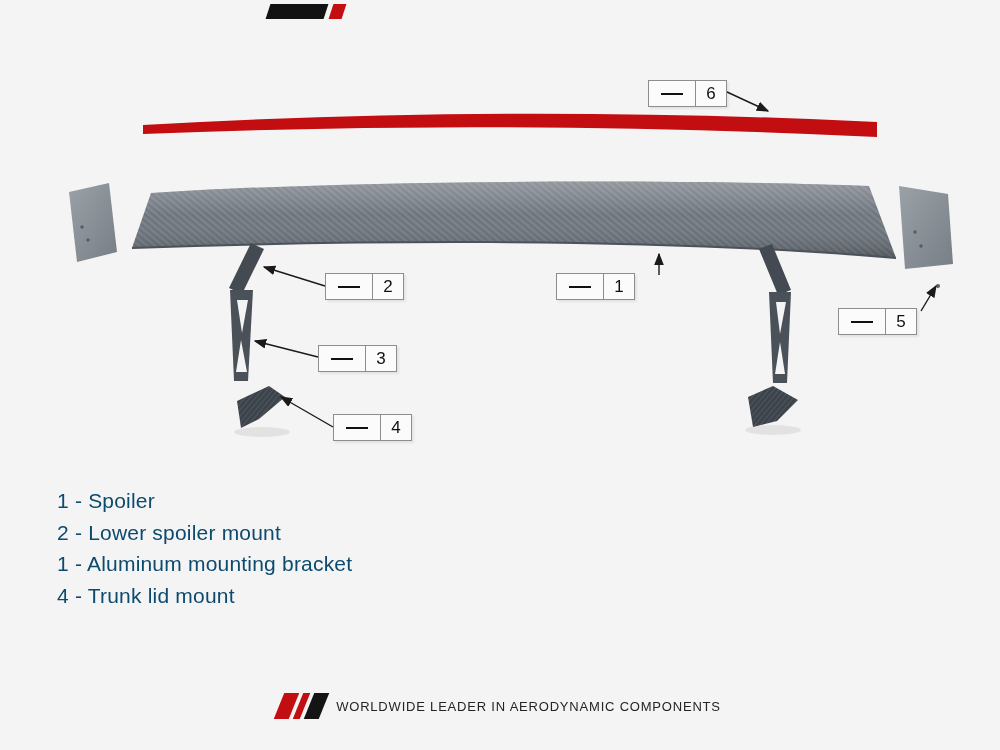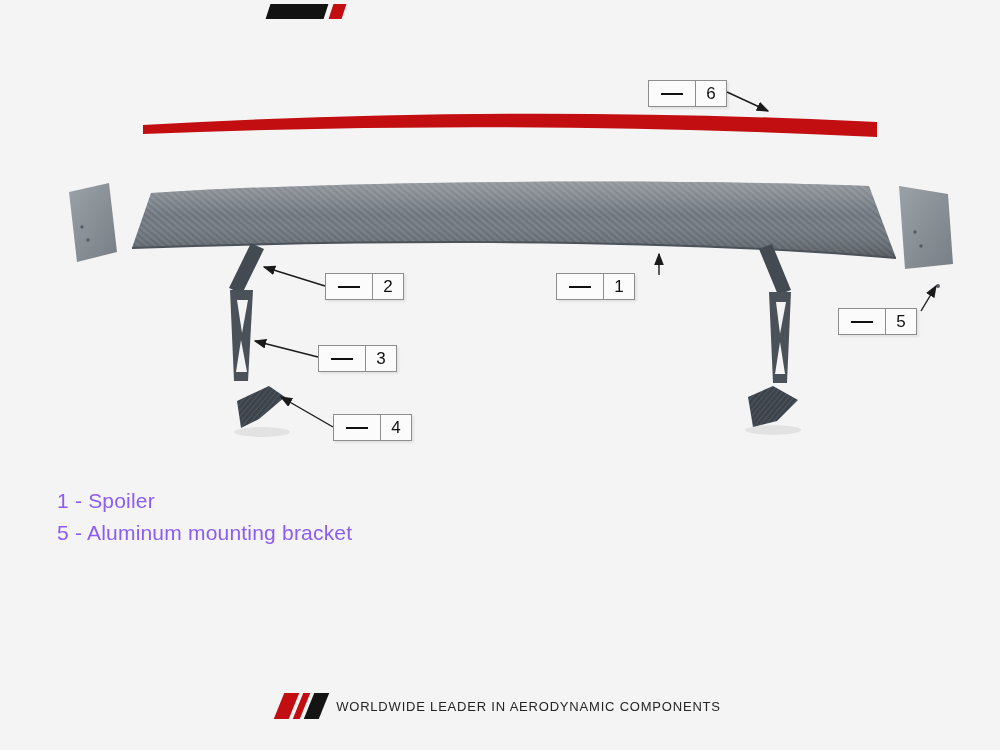--- a/index.html
+++ b/index.html
@@ -31,21 +31,21 @@
     font-size:17px;color:#101010;
   }
   .c6{left:648px;top:80px;}
   .c2{left:325px;top:273px;}
   .c1{left:556px;top:273px;}
   .c3{left:318px;top:345px;}
   .c5{left:838px;top:308px;}
   .c4{left:333px;top:414px;}
 
   
-  .legend{position:absolute;left:57px;top:485px;color:#8b5cf6;}
+  .legend{position:absolute;left:57px;top:485px;color:#0c4a6e;}
   .legend-line{font-size:21px;line-height:31.7px;letter-spacing:0.2px;}
 
   
   .footer{
     position:absolute;left:0;top:688px;width:100%;height:36px;
     display:flex;align-items:center;justify-content:center;gap:12px;
   }
   .footer-logo{display:flex;align-items:center;gap:4px;height:28px;}
   .footer-logo .slash{display:block;height:26px;transform:skewX(-22deg);}
   .footer-logo .slash.red{background:#c20d11;}
@@ -163,21 +163,23 @@
   </div>
   <div class="callout c4">
     <div class="dash-cell">
         <span class="dash"></span>
       </div>
     <div class="num-cell">4</div>
   </div>
 
   <div class="legend">
     <div class="legend-line">1 - Spoiler</div>
-    <div class="legend-line">5 - Aluminum mounting bracket</div>
+    <div class="legend-line">2 - Lower spoiler mount</div>
+    <div class="legend-line">1 - Aluminum mounting bracket</div>
+    <div class="legend-line">4 - Trunk lid mount</div>
   </div>
 
   <div class="footer">
     <div class="footer-logo">
       <span class="slash red w-wide"></span>
       <span class="slash red w-narrow"></span>
       <span class="slash black w-wide"></span>
     </div>
     <div class="tagline">WORLDWIDE LEADER IN AERODYNAMIC COMPONENTS</div>
   </div>

